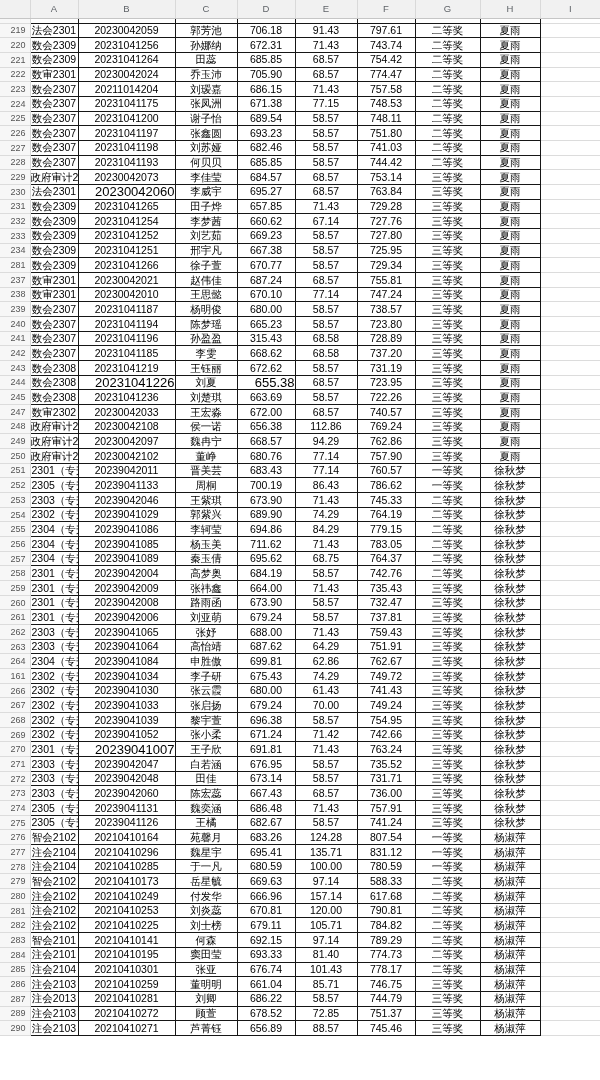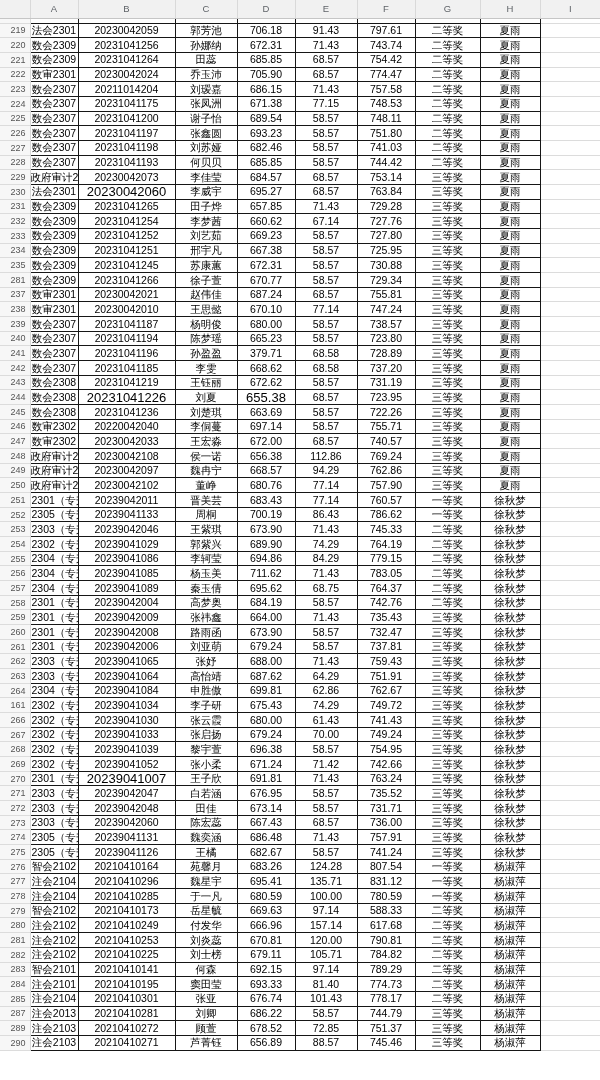--- a/index.html
+++ b/index.html
@@ -10,21 +10,21 @@
   tr.colhead{height:18px;}
   tr.colhead th{background:#f1f1f1;color:#5f6368;font-size:9.5px;text-align:center;
                 border-right:1px solid #d9d9d9;border-bottom:1px solid #c6c6c6;}
   tr.colhead th:last-child{border-right:none;}
   tr.sliver{height:5px;}
   tr.datarow{height:14.68px;}
   td.gut{background:#f7f7f7;color:#555;font-size:9px;text-align:right;padding-right:4px;
          border-right:1px solid #d9d9d9;border-bottom:1px solid #dcdcdc;}
   td.cell{border:1px solid #161616;font-size:10.5px;text-align:center;color:#000;line-height:1;}
   td.a-left{text-align:left;padding-left:1px;}
-  td.big{font-size:13px;}
+  td.big{font-size:13px;text-align:right;}
   td.icol{border-left:1px solid #161616;border-bottom:1px solid #dcdcdc;background:#fff;}
 </style>
 </head>
 <body>
 
 <div id="screen">
   <table class="sheet">
     <colgroup>
       <col style="width:30px">
         <col style="width:48px">
@@ -250,32 +250,20 @@
           <td class="cell">20231041251</td>
           <td class="cell">邢宇凡</td>
           <td class="cell">667.38</td>
           <td class="cell">58.57</td>
           <td class="cell">725.95</td>
           <td class="cell">三等奖</td>
           <td class="cell">夏雨</td>
           <td class="icol"></td>
         </tr>
         <tr class="datarow">
-          <td class="gut">235</td>
-          <td class="cell">数会2309</td>
-          <td class="cell">20231041245</td>
-          <td class="cell">苏康蕙</td>
-          <td class="cell">672.31</td>
-          <td class="cell">58.57</td>
-          <td class="cell">730.88</td>
-          <td class="cell">三等奖</td>
-          <td class="cell">夏雨</td>
-          <td class="icol"></td>
-        </tr>
-        <tr class="datarow">
           <td class="gut">281</td>
           <td class="cell">数会2309</td>
           <td class="cell">20231041266</td>
           <td class="cell">徐子萱</td>
           <td class="cell">670.77</td>
           <td class="cell">58.57</td>
           <td class="cell">729.34</td>
           <td class="cell">三等奖</td>
           <td class="cell">夏雨</td>
           <td class="icol"></td>
@@ -326,21 +314,21 @@
           <td class="cell">723.80</td>
           <td class="cell">三等奖</td>
           <td class="cell">夏雨</td>
           <td class="icol"></td>
         </tr>
         <tr class="datarow">
           <td class="gut">241</td>
           <td class="cell">数会2307</td>
           <td class="cell">20231041196</td>
           <td class="cell">孙盈盈</td>
-          <td class="cell">379.71</td>
+          <td class="cell">315.43</td>
           <td class="cell">68.58</td>
           <td class="cell">728.89</td>
           <td class="cell">三等奖</td>
           <td class="cell">夏雨</td>
           <td class="icol"></td>
         </tr>
         <tr class="datarow">
           <td class="gut">242</td>
           <td class="cell">数会2307</td>
           <td class="cell">20231041185</td>
@@ -377,32 +365,20 @@
           <td class="icol"></td>
         </tr>
         <tr class="datarow">
           <td class="gut">245</td>
           <td class="cell">数会2308</td>
           <td class="cell">20231041236</td>
           <td class="cell">刘楚琪</td>
           <td class="cell">663.69</td>
           <td class="cell">58.57</td>
           <td class="cell">722.26</td>
-          <td class="cell">三等奖</td>
-          <td class="cell">夏雨</td>
-          <td class="icol"></td>
-        </tr>
-        <tr class="datarow">
-          <td class="gut">246</td>
-          <td class="cell">数审2302</td>
-          <td class="cell">20220042040</td>
-          <td class="cell">李侗蔓</td>
-          <td class="cell">697.14</td>
-          <td class="cell">58.57</td>
-          <td class="cell">755.71</td>
           <td class="cell">三等奖</td>
           <td class="cell">夏雨</td>
           <td class="icol"></td>
         </tr>
         <tr class="datarow">
           <td class="gut">247</td>
           <td class="cell">数审2302</td>
           <td class="cell">20230042033</td>
           <td class="cell">王宏淼</td>
           <td class="cell">672.00</td>
@@ -862,20 +838,32 @@
           <td class="cell">20210410301</td>
           <td class="cell">张亚</td>
           <td class="cell">676.74</td>
           <td class="cell">101.43</td>
           <td class="cell">778.17</td>
           <td class="cell">二等奖</td>
           <td class="cell">杨淑萍</td>
           <td class="icol"></td>
         </tr>
         <tr class="datarow">
+          <td class="gut">286</td>
+          <td class="cell">注会2103</td>
+          <td class="cell">20210410259</td>
+          <td class="cell">董明明</td>
+          <td class="cell">661.04</td>
+          <td class="cell">85.71</td>
+          <td class="cell">746.75</td>
+          <td class="cell">三等奖</td>
+          <td class="cell">杨淑萍</td>
+          <td class="icol"></td>
+        </tr>
+        <tr class="datarow">
           <td class="gut">287</td>
           <td class="cell">注会2013</td>
           <td class="cell">20210410281</td>
           <td class="cell">刘卿</td>
           <td class="cell">686.22</td>
           <td class="cell">58.57</td>
           <td class="cell">744.79</td>
           <td class="cell">三等奖</td>
           <td class="cell">杨淑萍</td>
           <td class="icol"></td>

